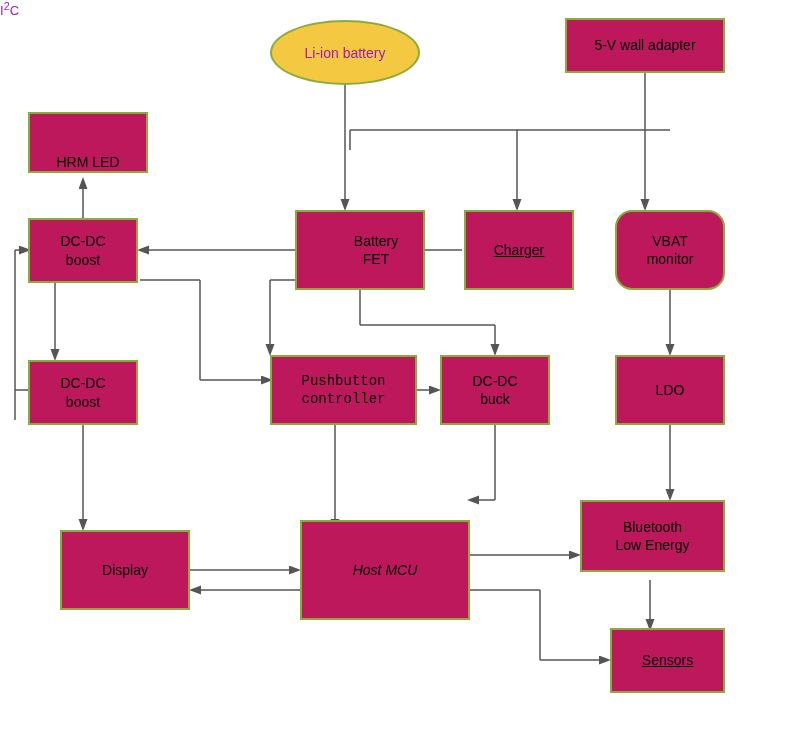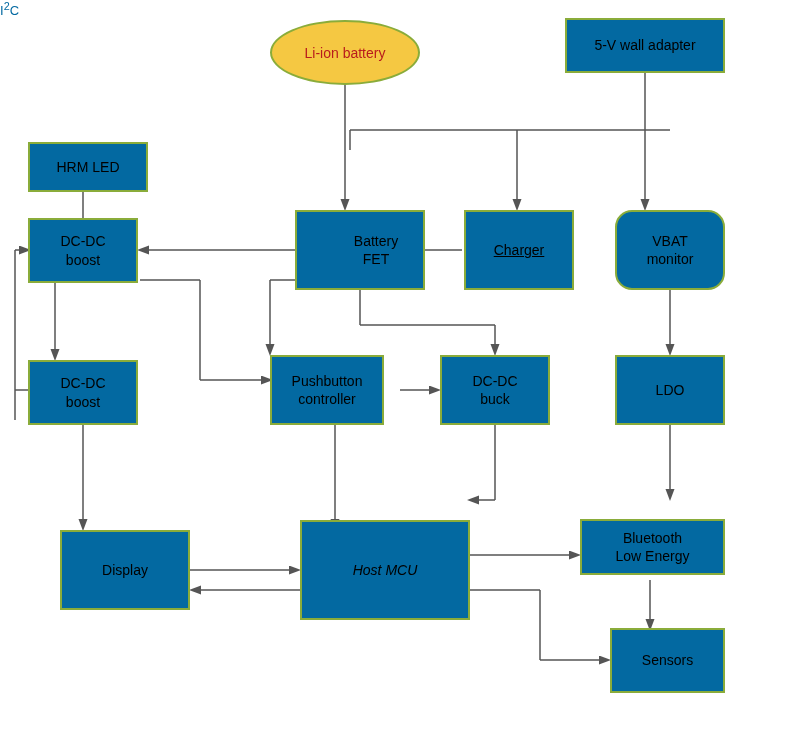--- a/index.html
+++ b/index.html
@@ -10,41 +10,41 @@
       height: 734px;
       overflow: hidden;
     }
     #diagram {
       position: relative;
       width: 800px;
       height: 734px;
     }
     .block {
       position: absolute;
-      background: #0369a1;
+      background: #be185d;
       border: 2px solid #8aac3a;
       display: flex;
       align-items: center;
       justify-content: center;
       text-align: center;
       font-size: 14px;
       line-height: 1.3;
       color: #000;
     }
     .ellipse {
       position: absolute;
       background: #f5c842;
       border: 2px solid #8aac3a;
       border-radius: 50%;
       display: flex;
       align-items: center;
       justify-content: center;
       text-align: center;
       font-size: 14px;
-      color: #b91c1c;
+      color: #a21caf;
     }
     svg#arrows {
       position: absolute;
       top: 0; left: 0;
       width: 800px;
       height: 734px;
       pointer-events: none;
     }
     svg#arrows line, svg#arrows path, svg#arrows polyline {
       stroke: #555;
@@ -121,33 +121,33 @@
     <line x1="28" y1="390" x2="15" y2="390"></line>
     <line x1="15" y1="250" x2="15" y2="420"></line>
     <line x1="15" y1="250" x2="28" y2="250" marker-end="url(#arrow)"></line>
 
     <line x1="140" y1="280" x2="200" y2="280"></line>
     <line x1="200" y1="280" x2="200" y2="380"></line>
     <line x1="200" y1="380" x2="270" y2="380" marker-end="url(#arrow)"></line>
 
   </svg>
 
-  <div style="position:absolute; left:370; top:490; font-size:13px; color:#0369a1;">
+  <div style="position:absolute; left:370; top:490; font-size:13px; color:#a21caf;">
     I<sup>2</sup>C
   </div>
 
   <div class="ellipse" style="left:270px; top:20px; width:150px; height:65px;">
     <span>Li-ion battery</span>
   </div>
 
   <div class="block" style="left:565px; top:18px; width:160px; height:55px;">
     <span>5-V wall adapter</span>
   </div>
 
-  <div class="block" style="left:28px; top:142px; width:120px; height:50px;">
+  <div class="block" style="left:28px; top:112px; width:120px; height:61px;align-items:flex-end;">
     <span>HRM LED</span>
   </div>
 
   <div class="block" style="left:28px; top:218px; width:110px; height:65px;">
     <span>DC-DC<br>boost</span>
   </div>
 
   <div class="block" style="left:295px; top:210px; width:130px; height:80px;padding-left:32px;">
     <span>Battery<br>FET</span>
   </div>
@@ -157,41 +157,41 @@
   </div>
 
   <div class="block" style="left:615px; top:210px; width:110px; height:80px;border-radius:17px;">
     <span>VBAT<br>monitor</span>
   </div>
 
   <div class="block" style="left:28px; top:360px; width:110px; height:65px;">
     <span>DC-DC<br>boost</span>
   </div>
 
-  <div class="block" style="left:270px; top:355px; width:114px; height:70px;">
+  <div class="block" style="left:270px; top:355px; width:147px; height:70px;font-family:Liberation Mono, monospace;">
     <span>Pushbutton<br>controller</span>
   </div>
 
   <div class="block" style="left:440px; top:355px; width:110px; height:70px;">
     <span>DC-DC<br>buck</span>
   </div>
 
   <div class="block" style="left:60px; top:530px; width:130px; height:80px;">
     <span>Display</span>
   </div>
 
   <div class="block" style="left:615px; top:355px; width:110px; height:70px;">
     <span>LDO</span>
   </div>
 
   <div class="block" style="left:300px; top:520px; width:170px; height:100px;font-style:italic;">
     <span>Host MCU</span>
   </div>
 
-  <div class="block" style="left:580px; top:500px; width:145px; height:56px;margin-top:19px;">
+  <div class="block" style="left:580px; top:500px; width:145px; height:72px;">
     <span>Bluetooth<br>Low Energy</span>
   </div>
 
-  <div class="block" style="left:610px; top:628px; width:115px; height:65px;">
+  <div class="block" style="left:610px; top:628px; width:115px; height:65px;text-decoration:underline;">
     <span>Sensors</span>
   </div>
 
 </div>
 
 </body></html>

